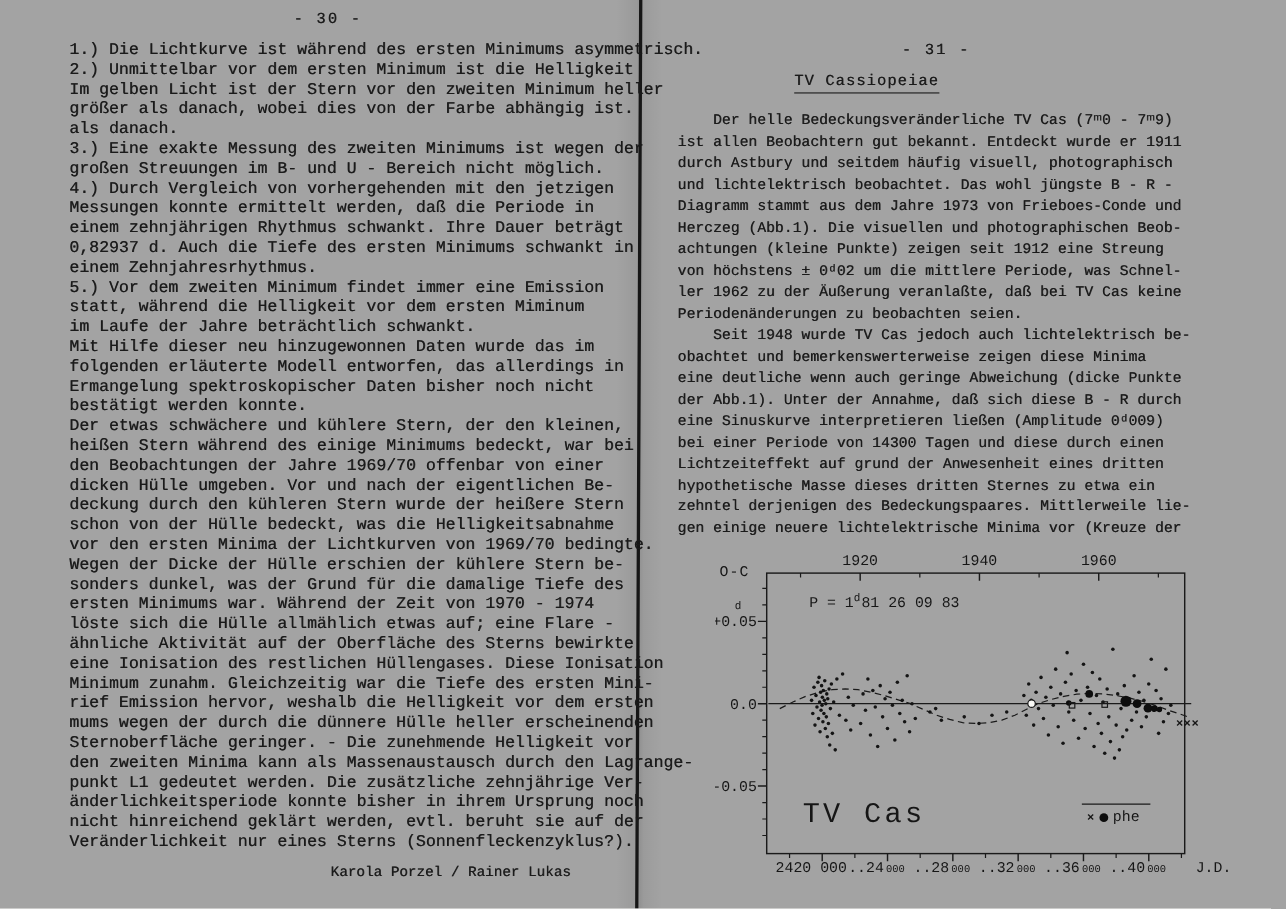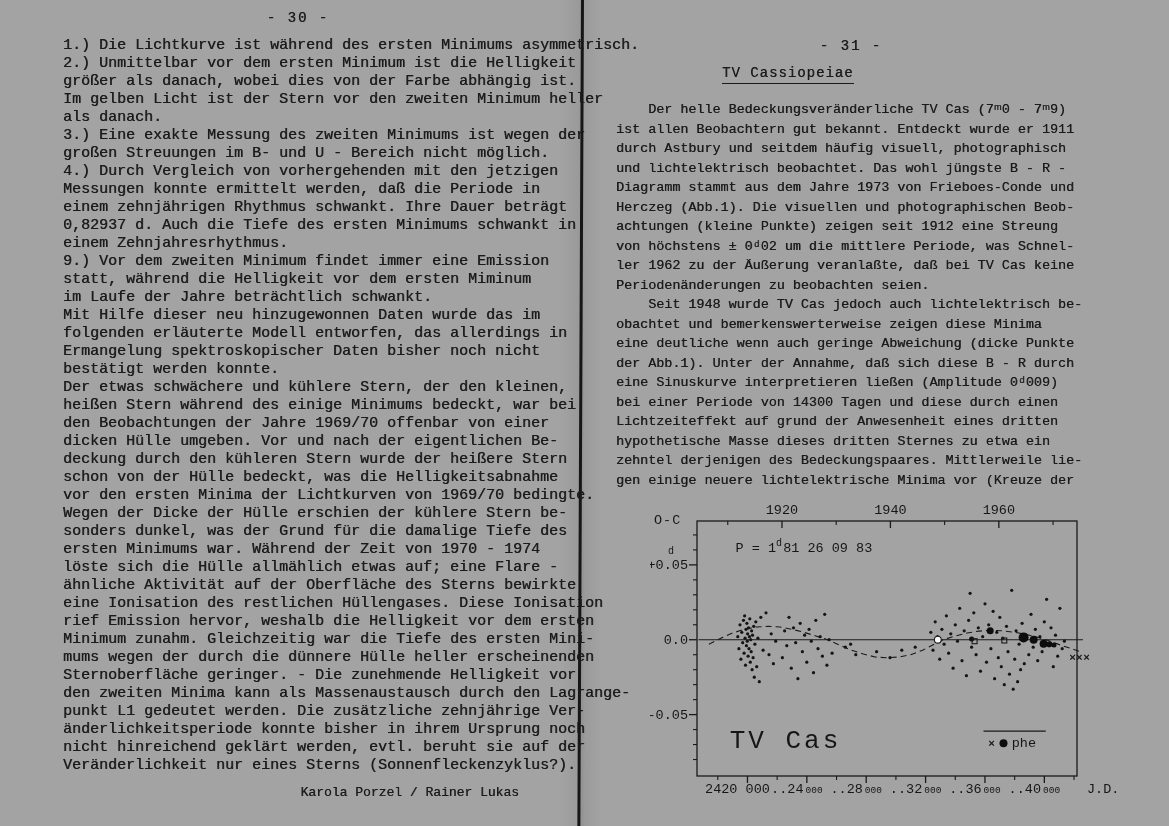--- a/index.html
+++ b/index.html
@@ -57,52 +57,52 @@
 <div class="canvas">
 
   <div class="gutter-shade"></div>
   <div class="gutter-line"></div>
 
   <div class="page-left inktext">
     <div class="pgnum pgnum30">- 30 -</div>
     <div>
         <div class="tline">1.) Die Lichtkurve ist während des ersten Minimums asymmetrisch.</div>
         <div class="tline">2.) Unmittelbar vor dem ersten Minimum ist die Helligkeit</div>
+        <div class="tline">Im gelben Licht ist der Stern vor den zweiten Minimum heller</div>
         <div class="tline">größer als danach, wobei dies von der Farbe abhängig ist.</div>
-        <div class="tline">Im gelben Licht ist der Stern vor den zweiten Minimum heller</div>
         <div class="tline">als danach.</div>
         <div class="tline">3.) Eine exakte Messung des zweiten Minimums ist wegen der</div>
         <div class="tline">großen Streuungen im B- und U - Bereich nicht möglich.</div>
         <div class="tline">4.) Durch Vergleich von vorhergehenden mit den jetzigen</div>
         <div class="tline">Messungen konnte ermittelt werden, daß die Periode in</div>
         <div class="tline">einem zehnjährigen Rhythmus schwankt. Ihre Dauer beträgt</div>
         <div class="tline">0,82937 d. Auch die Tiefe des ersten Minimums schwankt in</div>
         <div class="tline">einem Zehnjahresrhythmus.</div>
-        <div class="tline">9.) Vor dem zweiten Minimum findet immer eine Emission</div>
+        <div class="tline">5.) Vor dem zweiten Minimum findet immer eine Emission</div>
         <div class="tline">statt, während die Helligkeit vor dem ersten Miminum</div>
         <div class="tline">im Laufe der Jahre beträchtlich schwankt.</div>
         <div class="tline">Mit Hilfe dieser neu hinzugewonnen Daten wurde das im</div>
         <div class="tline">folgenden erläuterte Modell entworfen, das allerdings in</div>
         <div class="tline">Ermangelung spektroskopischer Daten bisher noch nicht</div>
         <div class="tline">bestätigt werden konnte.</div>
         <div class="tline">Der etwas schwächere und kühlere Stern, der den kleinen,</div>
         <div class="tline">heißen Stern während des einige Minimums bedeckt, war bei</div>
         <div class="tline">den Beobachtungen der Jahre 1969/70 offenbar von einer</div>
         <div class="tline">dicken Hülle umgeben. Vor und nach der eigentlichen Be-</div>
         <div class="tline">deckung durch den kühleren Stern wurde der heißere Stern</div>
         <div class="tline">schon von der Hülle bedeckt, was die Helligkeitsabnahme</div>
         <div class="tline">vor den ersten Minima der Lichtkurven von 1969/70 bedingte.</div>
         <div class="tline">Wegen der Dicke der Hülle erschien der kühlere Stern be-</div>
         <div class="tline">sonders dunkel, was der Grund für die damalige Tiefe des</div>
         <div class="tline">ersten Minimums war. Während der Zeit von 1970 - 1974</div>
         <div class="tline">löste sich die Hülle allmählich etwas auf; eine Flare -</div>
         <div class="tline">ähnliche Aktivität auf der Oberfläche des Sterns bewirkte</div>
         <div class="tline">eine Ionisation des restlichen Hüllengases. Diese Ionisation</div>
+        <div class="tline">Minimum zunahm. Gleichzeitig war die Tiefe des ersten Mini-</div>
         <div class="tline">rief Emission hervor, weshalb die Helligkeit vor dem ersten</div>
-        <div class="tline">Minimum zunahm. Gleichzeitig war die Tiefe des ersten Mini-</div>
         <div class="tline">mums wegen der durch die dünnere Hülle heller erscheinenden</div>
         <div class="tline">Sternoberfläche geringer. - Die zunehmende Helligkeit vor</div>
         <div class="tline">den zweiten Minima kann als Massenaustausch durch den Lagrange-</div>
         <div class="tline">punkt L1 gedeutet werden. Die zusätzliche zehnjährige Ver-</div>
         <div class="tline">änderlichkeitsperiode konnte bisher in ihrem Ursprung noch</div>
         <div class="tline">nicht hinreichend geklärt werden, evtl. beruht sie auf der</div>
         <div class="tline">Veränderlichkeit nur eines Sterns (Sonnenfleckenzyklus?).</div>
       </div>
     <div class="author">Karola Porzel / Rainer Lukas</div>
   </div>

